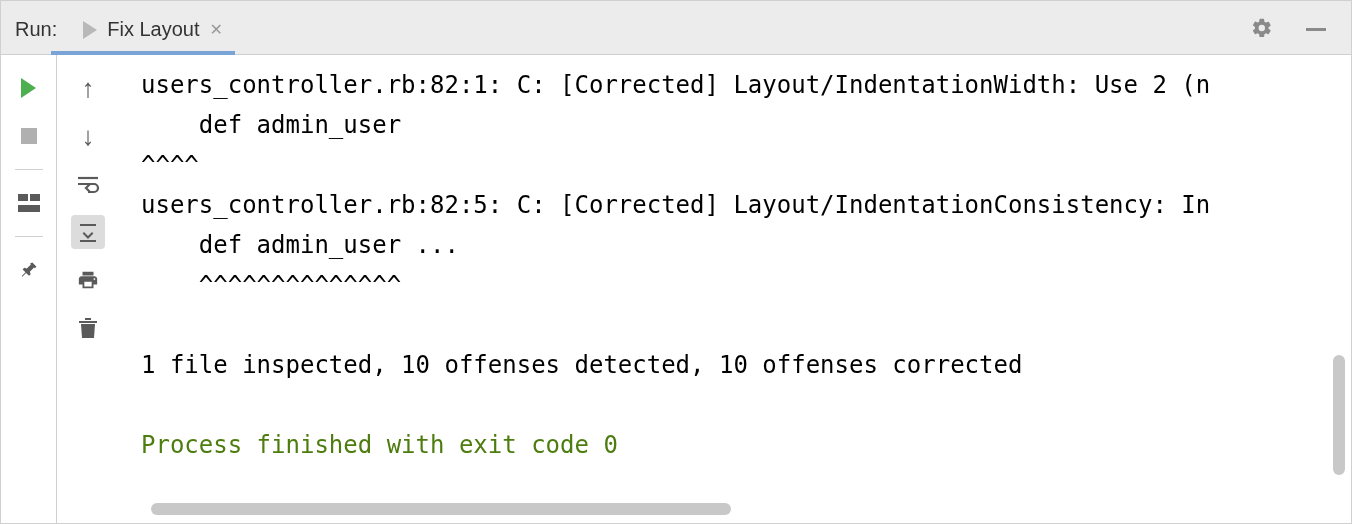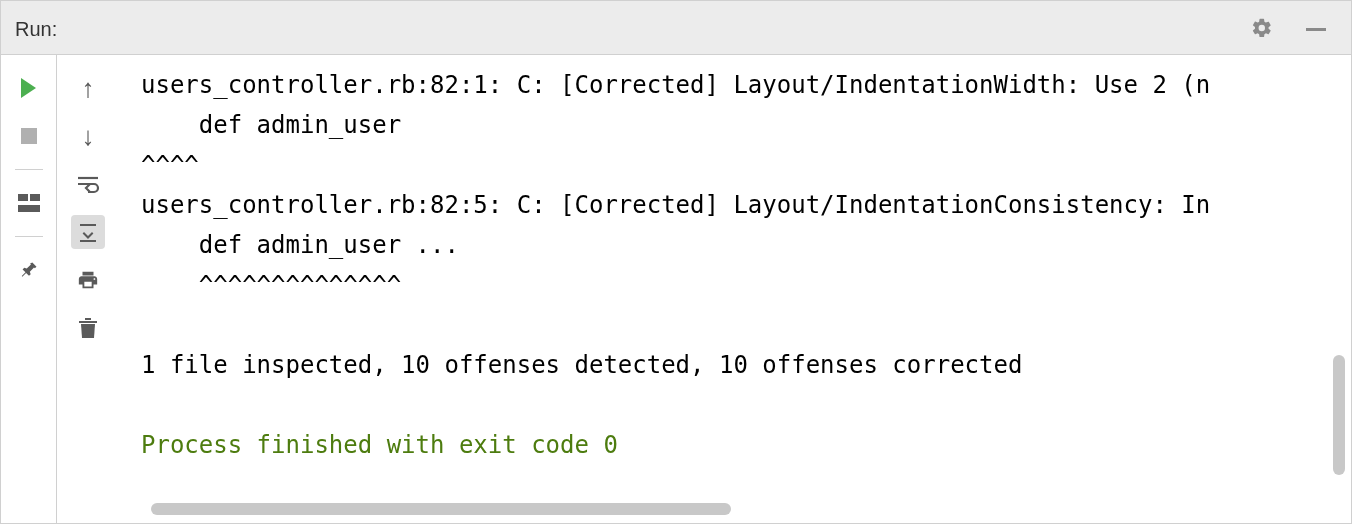--- a/index.html
+++ b/index.html
@@ -166,20 +166,26 @@
       background: #c8c8c8;
       border-radius: 6px;
       margin-left: 10px;
     }
   </style>
 </head>
 <body>
 
 <div class="header">
   <span class="run-label">Run:</span>
+  <div class="tab">
+    <div class="tab-run-icon"></div>
+    <span class="tab-label">Fix Layout</span>
+    <span class="tab-close">✕</span>
+    <div class="tab-underline"></div>
+  </div>
   <div class="header-right">
     <div class="icon-btn">
       <span class="gear-icon">
         <svg width="22" height="22" viewBox="0 0 24 24">
             <path d="M19.14,12.94a7,7,0,0,0,.05-.94,7,7,0,0,0-.05-.94l2.11-1.65a.5.5,0,0,0,.12-.64l-2-3.46a.5.5,0,0,0-.61-.22l-2.49,1a7,7,0,0,0-1.63-.94l-.38-2.65A.5.5,0,0,0,13.76,2H9.76a.5.5,0,0,0-.5.42L8.88,5.07a7,7,0,0,0-1.63.94l-2.49-1a.5.5,0,0,0-.61.22l-2,3.46a.5.5,0,0,0,.12.64L4.38,11a7,7,0,0,0-.05.94,7,7,0,0,0,.05.94L2.27,14.53a.5.5,0,0,0-.12.64l2,3.46a.5.5,0,0,0,.61.22l2.49-1a7,7,0,0,0,1.63.94l.38,2.65a.5.5,0,0,0,.5.42h4a.5.5,0,0,0,.5-.42l.38-2.65a7,7,0,0,0,1.63-.94l2.49,1a.5.5,0,0,0,.61-.22l2-3.46a.5.5,0,0,0-.12-.64ZM11.76,15.5A3.5,3.5,0,1,1,15.26,12,3.5,3.5,0,0,1,11.76,15.5Z"></path>
           </svg>
       </span>
     </div>
     <div class="icon-btn">
       <div class="minimize-icon"></div>

